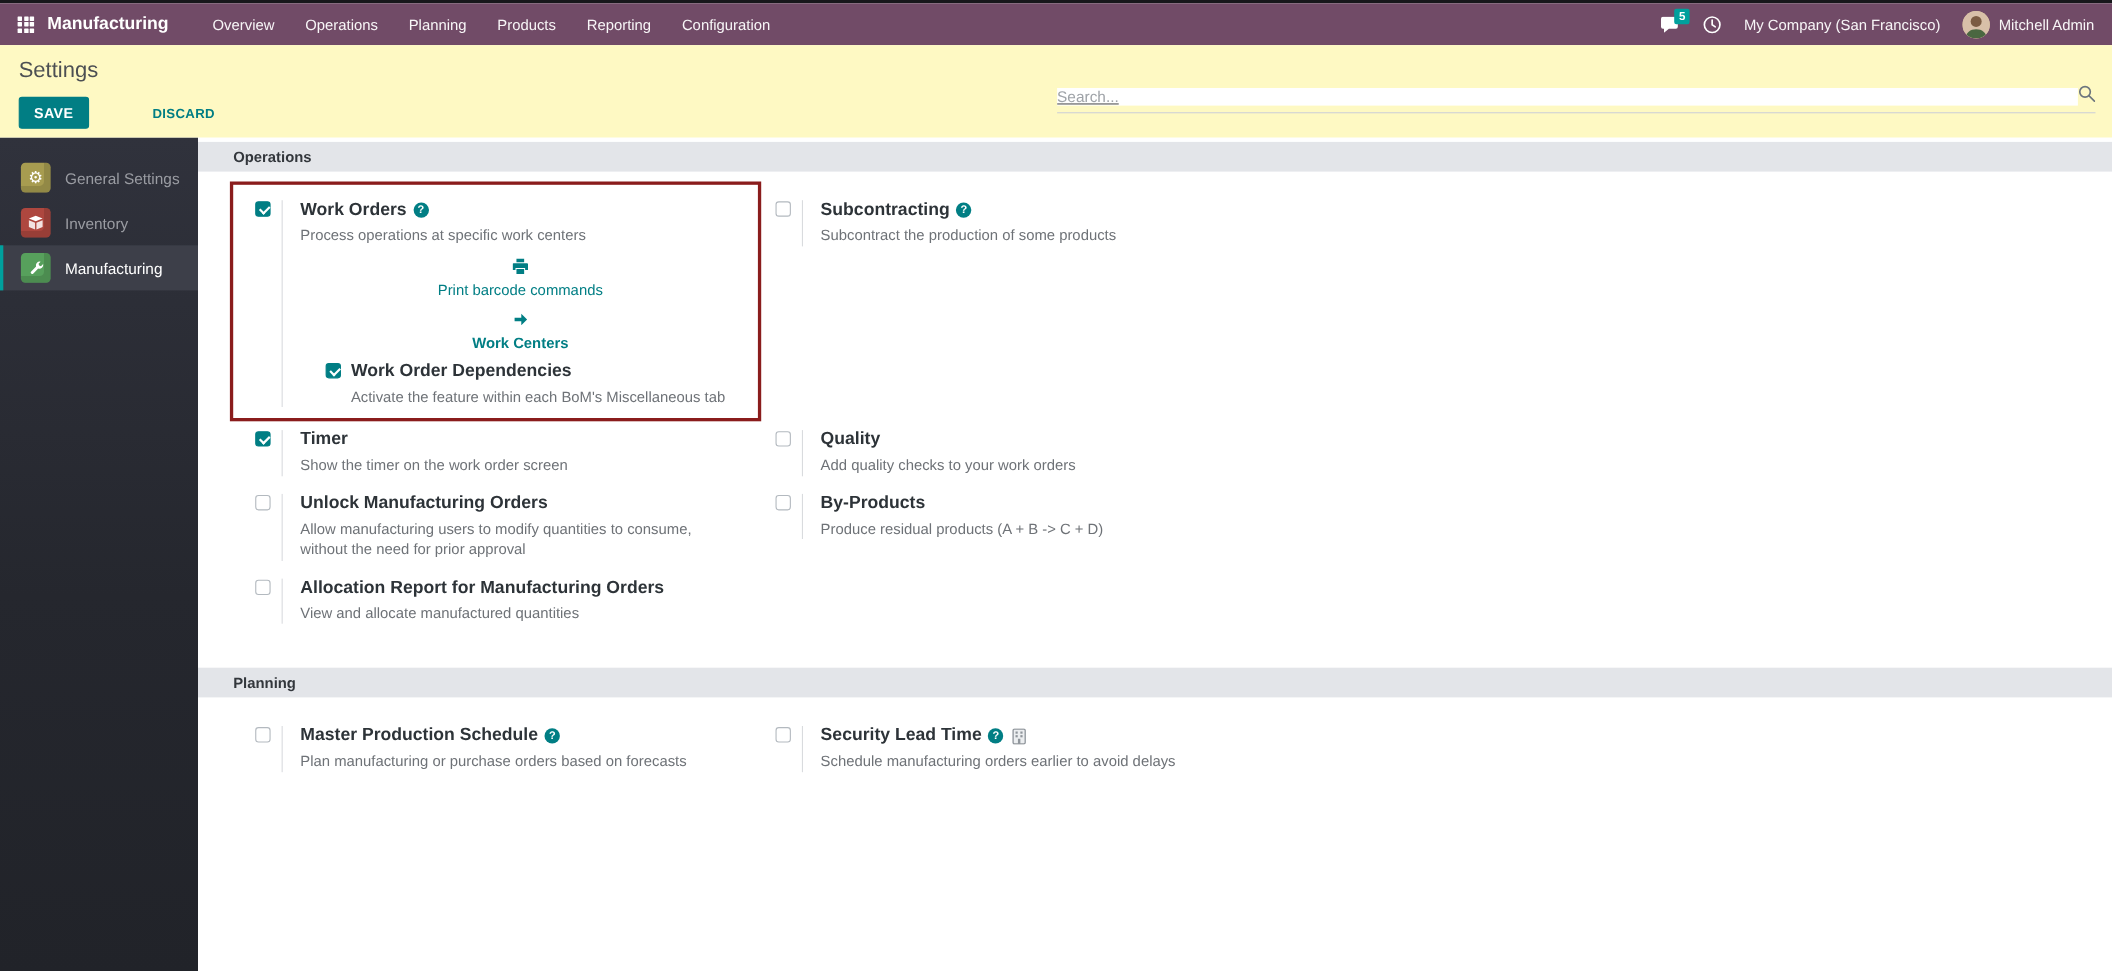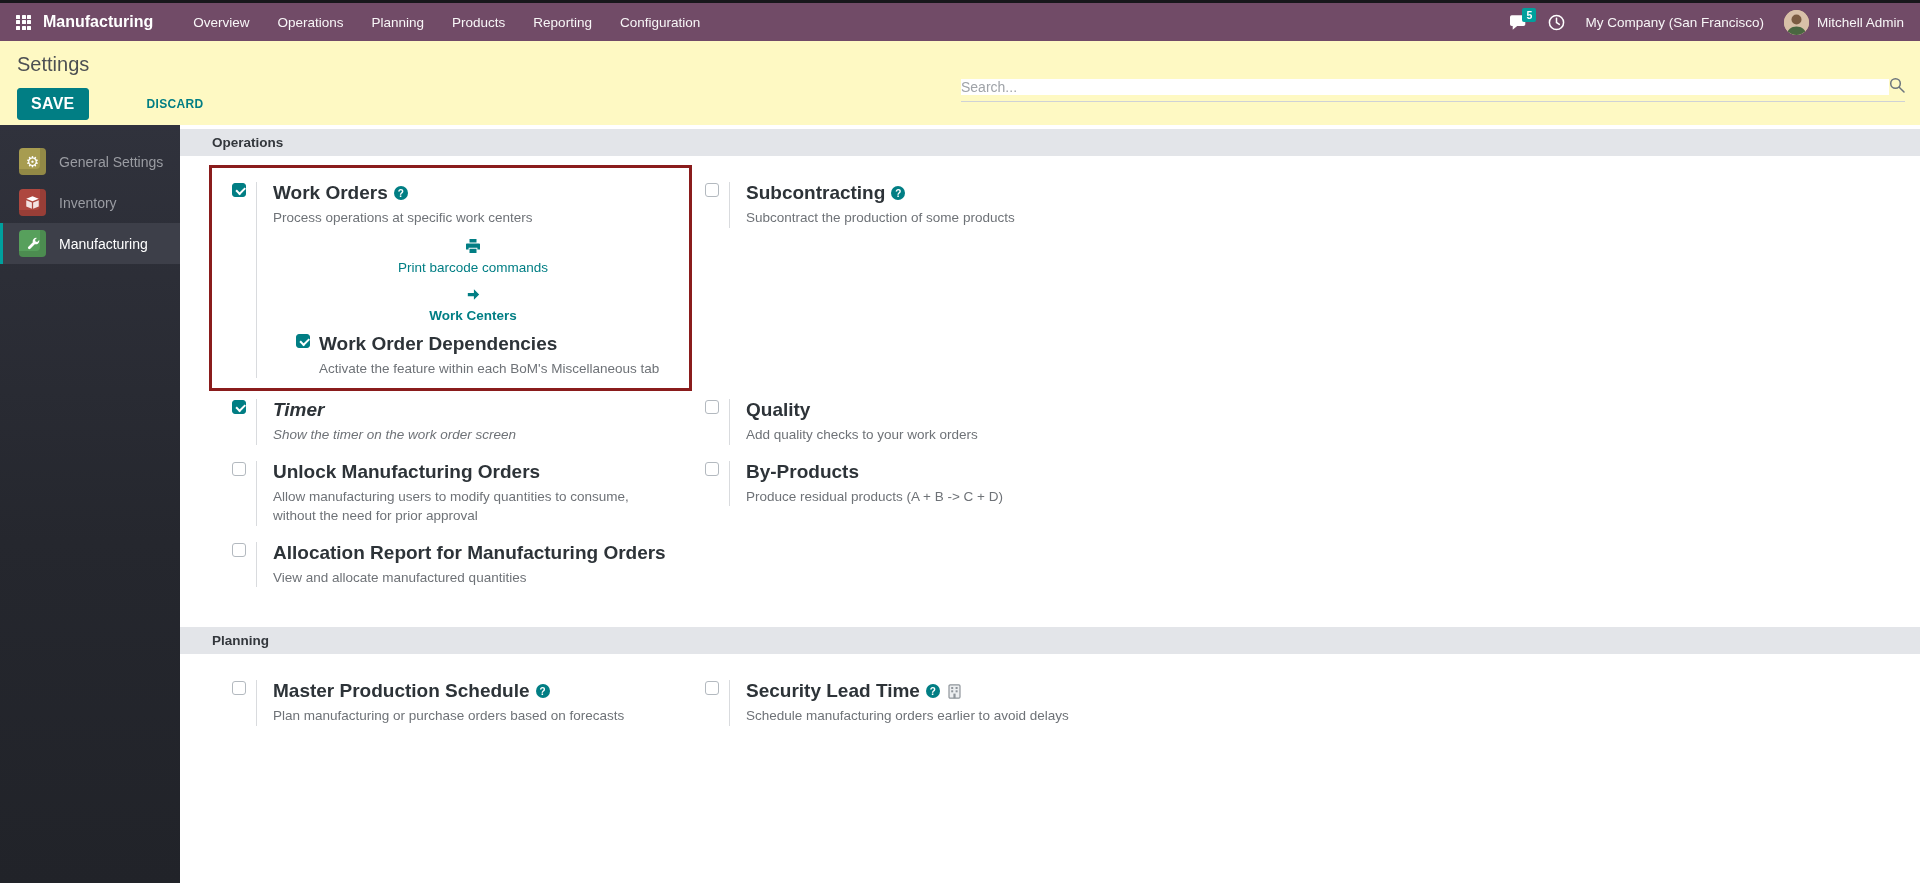--- a/index.html
+++ b/index.html
@@ -24,28 +24,28 @@
            font-size:10.5px; font-weight:700; padding:1px 4px; border-radius:2px; line-height:1.2; }
   .company, .user-name { font-size:13.5px; color:rgba(255,255,255,.95); cursor:pointer; }
   .user-zone { display:flex; align-items:center; gap:8px; cursor:pointer; }
   .avatar { width:25px; height:25px; border-radius:50%; overflow:hidden; background:#d9c29a;
             display:flex; align-items:flex-end; justify-content:center; }
 
   
   .control-panel { height:84px; background:#fef9c3; position:relative; }
   .cp-title { font-size:20px; color:#4c4f53; padding:12px 0 0 17px; }
   .cp-buttons { display:flex; align-items:center; gap:10px; padding:12px 0 0 17px; }
-  .btn-save { background:#017e84; color:#fff; border:1px solid #017e84; font-size:16px;
+  .btn-save { background:#017e84; color:#fff; border:1px solid #017e84; font-size:13px;
               font-weight:700; letter-spacing:.3px; padding:6px 13px; border-radius:3px; cursor:pointer; }
   .btn-discard { background:transparent; color:#017e84; border:none; font-size:12px;
                  font-weight:700; letter-spacing:.3px; padding:6px 8px; cursor:pointer;margin-left:40px; }
   .search-box { position:absolute; left:961px; right:15px; top:36px; border-bottom:1px solid #cfd2d6;
                 display:flex; align-items:center; padding-bottom:4px; }
   .search-box input { flex:1; border:none; outline:none; font-size:14px; color:#555;
-                      font-family:"Liberation Sans", sans-serif; }
+                      font-family:"Liberation Sans", sans-serif;text-decoration:underline; }
   .search-box input::placeholder { color:#9fa3a8; }
   .search-icon { flex:0 0 auto; cursor:pointer; }
 
   
   .page-body { display:flex; min-height:758px; }
   .sidebar { width:180px; background:linear-gradient(#30323c, #25272e 55%, #212329);
              flex:0 0 180px; padding-top:16px; }
   .side-item { display:flex; align-items:center; gap:13px; padding:7px 12px 7px 16px;
                cursor:pointer; border-left:3px solid transparent; }
   .side-item .label { font-size:14px; color:#9a9ca2; }
@@ -67,41 +67,41 @@
 
   .o-setting { display:flex; margin-bottom:16px; }
   .left-pane { flex:0 0 24px; padding-top:1px; }
   .right-pane { flex:1; border-left:1px solid #d9dbde; padding-left:16px; min-height:34px; }
   .cb { width:14px; height:14px; border:1px solid #b3b9bf; border-radius:3px; background:#fff;
         display:inline-block; position:relative; cursor:pointer; }
   .cb.checked { background:#017e84; border-color:#017e84; }
   .cb.checked::after { content:""; position:absolute; left:2.5px; top:3px; width:7px; height:3.5px;
         border-left:2px solid #fff; border-bottom:2px solid #fff; transform:rotate(-45deg); }
   .setting-label-row { display:flex; align-items:center; gap:6px; }
-  .setting-label { font-size:19px; font-weight:700; color:#2d3338; cursor:pointer; }
+  .setting-label { font-size:16px; font-weight:700; color:#2d3338; cursor:pointer; }
   .help-icon { width:14px; height:14px; border-radius:50%; background:#017e84; color:#fff;
                font-size:10px; font-weight:700; display:inline-flex; align-items:center;
                justify-content:center; cursor:pointer; }
   .help-icon::after { content:"?"; }
   .setting-desc { font-size:13.5px; color:#6e7277; margin-top:4px; line-height:1.45; }
   .teal-link { display:flex; align-items:center; gap:7px; color:#017e84; font-size:13.5px;
                cursor:pointer;flex-direction:column; }
   .link-print { margin-top:11px; }
   .link-wc { margin-top:13px; font-weight:700; }
   .sub-setting { display:flex; margin:10px 0 0 23px; }
   .sub-setting .left-pane { flex:0 0 23px; }
   .sub-setting .body { flex:1; }
 
   .highlight-frame { border:3px solid #8a1c1c; margin:-17px 0 8px -23px;
                      padding:14px 16px 10px 20px; }
   .highlight-frame .o-setting { margin-bottom:0; }
 
   .band-planning { margin-top:18px; }
 
-  .g-wo{grid-area:1/1;} .g-sub{grid-area:1/2;} .g-timer{grid-area:2/1;font-style:italic;}
+  .g-wo{grid-area:1/1;} .g-sub{grid-area:1/2;} .g-timer{grid-area:2/1;}
   .g-quality{grid-area:2/2;} .g-unlock{grid-area:3/1;} .g-byprod{grid-area:3/2;}
   .g-alloc{grid-area:4/1;}
 
   .building-icon { display:inline-flex; margin-left:2px; }
 </style>
 </head>
 <body>
 
 <div class="top-strip"></div>
 

